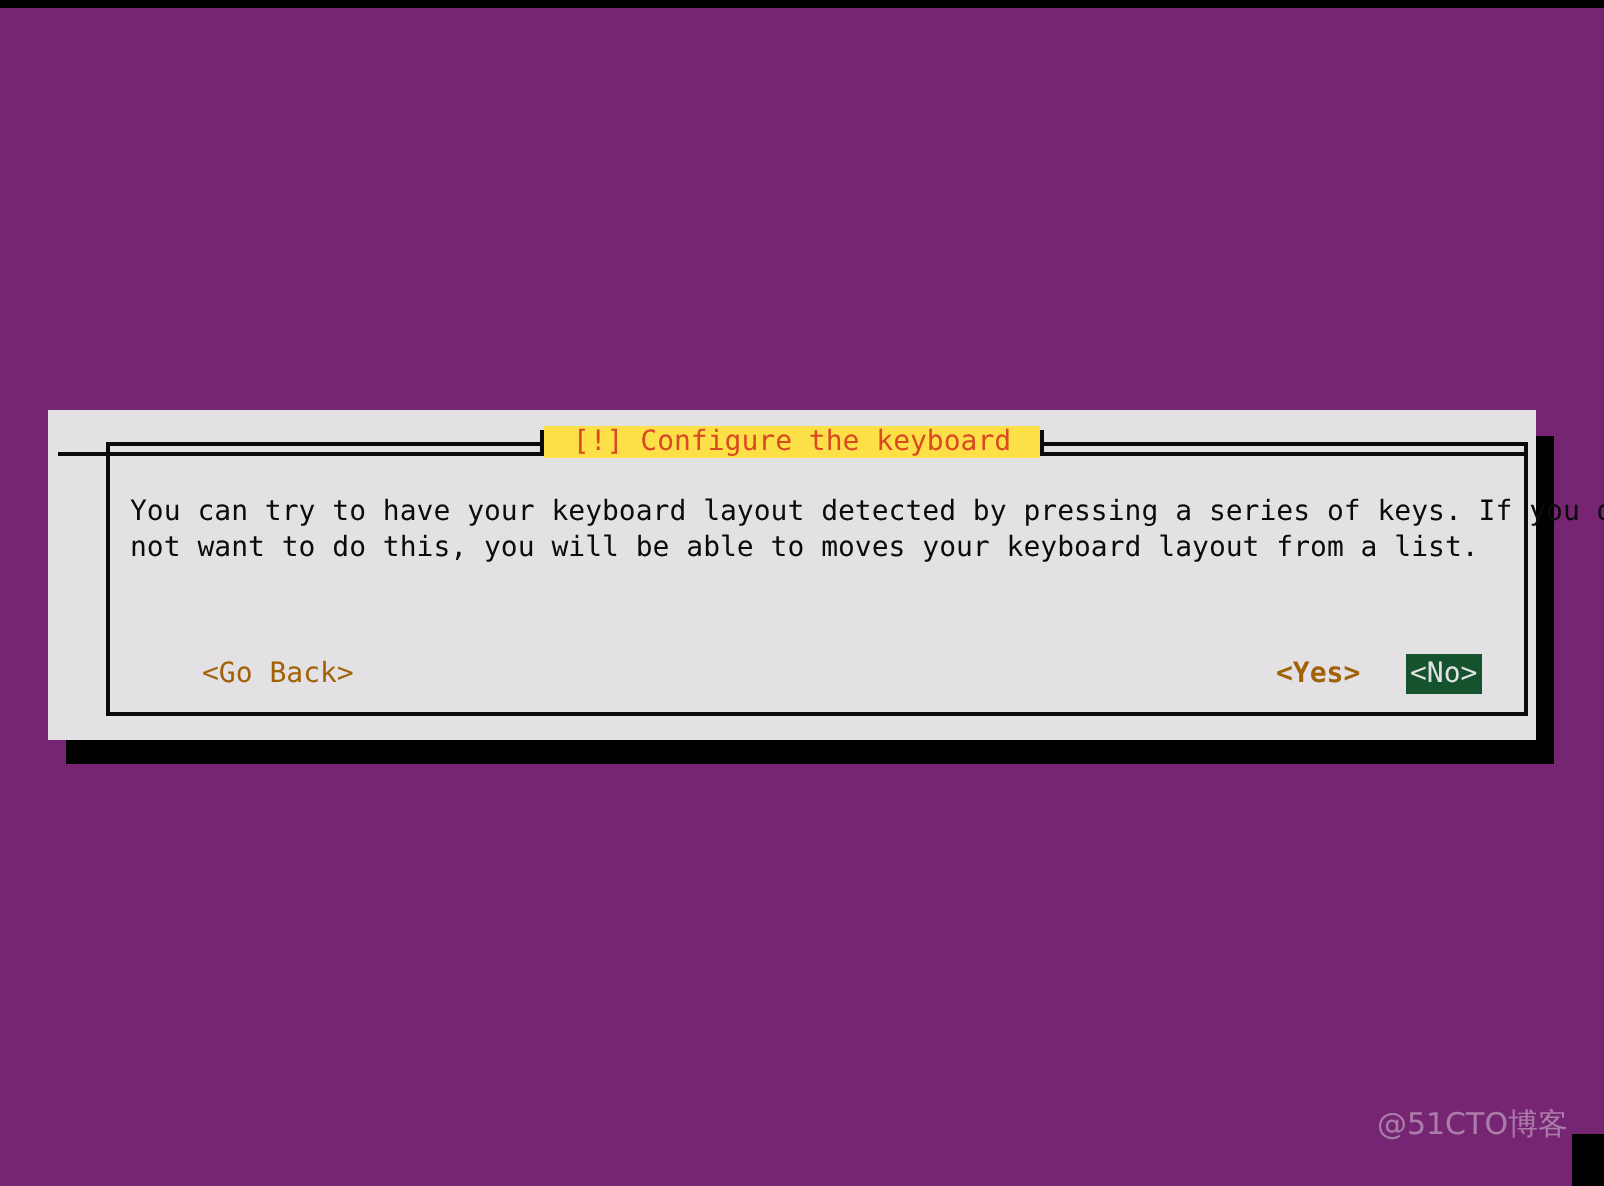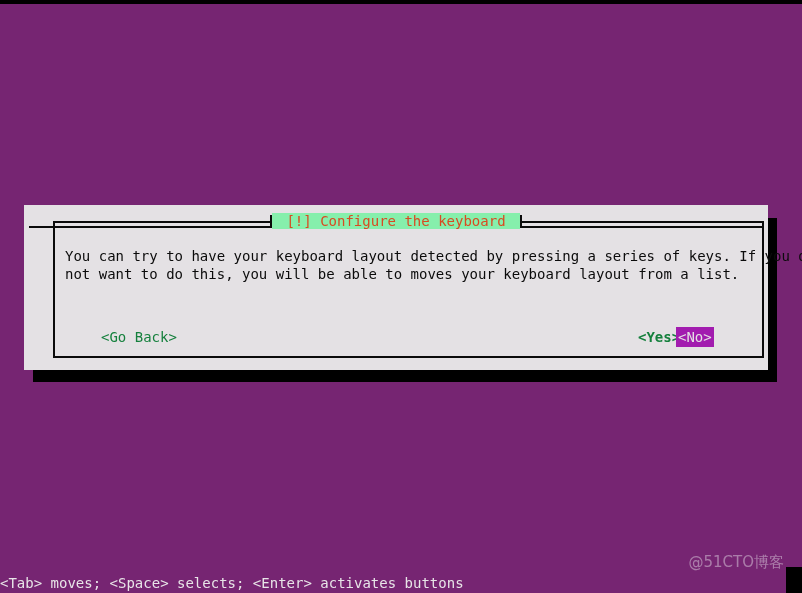--- a/index.html
+++ b/index.html
@@ -91,21 +91,21 @@
   .title-rule.left::after { right: 0; }
   .title-rule.right::before { left: 0; }
 
   #dialog-title {
     color: #d94a22;
     font-size: 14px;
     line-height: 16px;
     letter-spacing: 0px;
     white-space: nowrap;
     padding: 0 14px;
-    background: #86efac;
+    background: #fde047;
     position: relative;
     z-index: 2;
   }
 
   
   #dialog-inner {
     position: absolute;
     left: 29px;
     top: 16px;
     width: 711px;
@@ -142,30 +142,30 @@
     left: 0;
     top: 104px;
     width: 707px;
     height: 20px;
   }
   .btn {
     position: absolute;
     top: 0;
     font-size: 14px;
     line-height: 20px;
-    color: #15803d;
+    color: #a16207;
     white-space: pre;
     padding: 0 2px;
     cursor: default;
   }
   #btn-go-back { left: 44px; }
   #btn-yes     { left: 581px; font-weight: bold; }
   #btn-no {
-    left: 621px;
-    background: #a21caf;
+    left: 648px;
+    background: #14532d;
     color: #e4e1e4;
   }
 
   
   #help-line {
     position: absolute;
     left: 0;
     bottom: 1px;
     color: #e8e5e8;
     font-size: 14px;
@@ -223,19 +223,18 @@
     </div>
 
     <div id="title-row">
       <span class="title-rule left"></span>
       <span id="dialog-title">[!] Configure the keyboard</span>
       <span class="title-rule right"></span>
     </div>
 
   </div>
 
-  <div id="help-line">&lt;Tab&gt; moves; &lt;Space&gt; selects; &lt;Enter&gt; activates buttons</div>
 
   <div id="watermark">@51CTO博客</div>
 
   <div id="cursor-block"></div>
 
 </div>
 
 </body></html>

